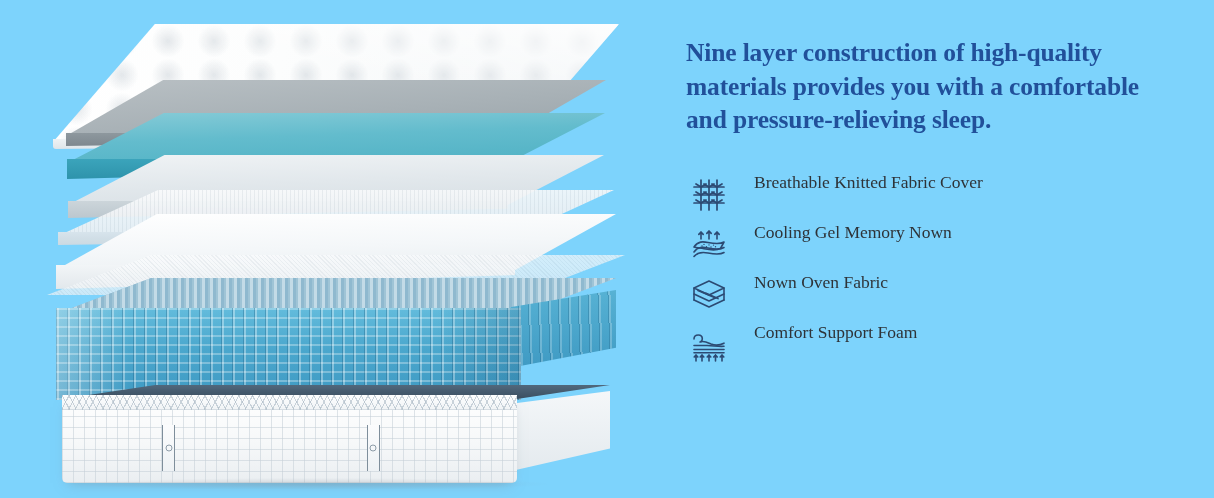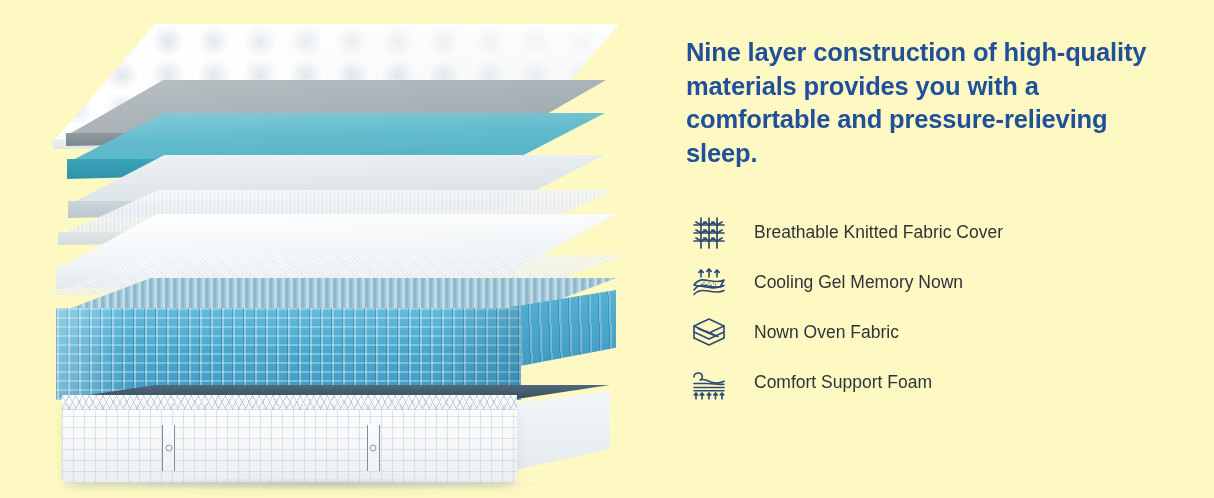--- a/index.html
+++ b/index.html
@@ -14,23 +14,24 @@
   body {
     background: #f7f8f8;
     font-family: "Liberation Sans", sans-serif;
     -webkit-font-smoothing: antialiased;
   }
 
   .banner {
     position: relative;
     width: 1214px;
     height: 498px;
-    background: #fef9c3;
+    background: #7dd3fc;
     display: flex;
     align-items: stretch;
+    font-family: Liberation Serif, serif;
   }
 
   
   .illustration {
     position: relative;
     width: 672px;
     height: 498px;
     flex: 0 0 672px;
   }
 
@@ -317,21 +318,20 @@
     max-width: 510px;
   }
 
   .features {
     margin-top: 37px;
     list-style: none;
   }
 
   .feature {
     display: flex;
-    align-items: center;
     height: 50px;
   }
 
   .feature-icon {
     flex: 0 0 46px;
     width: 46px;
     height: 42px;
     display: flex;
     align-items: center;
     justify-content: center;

